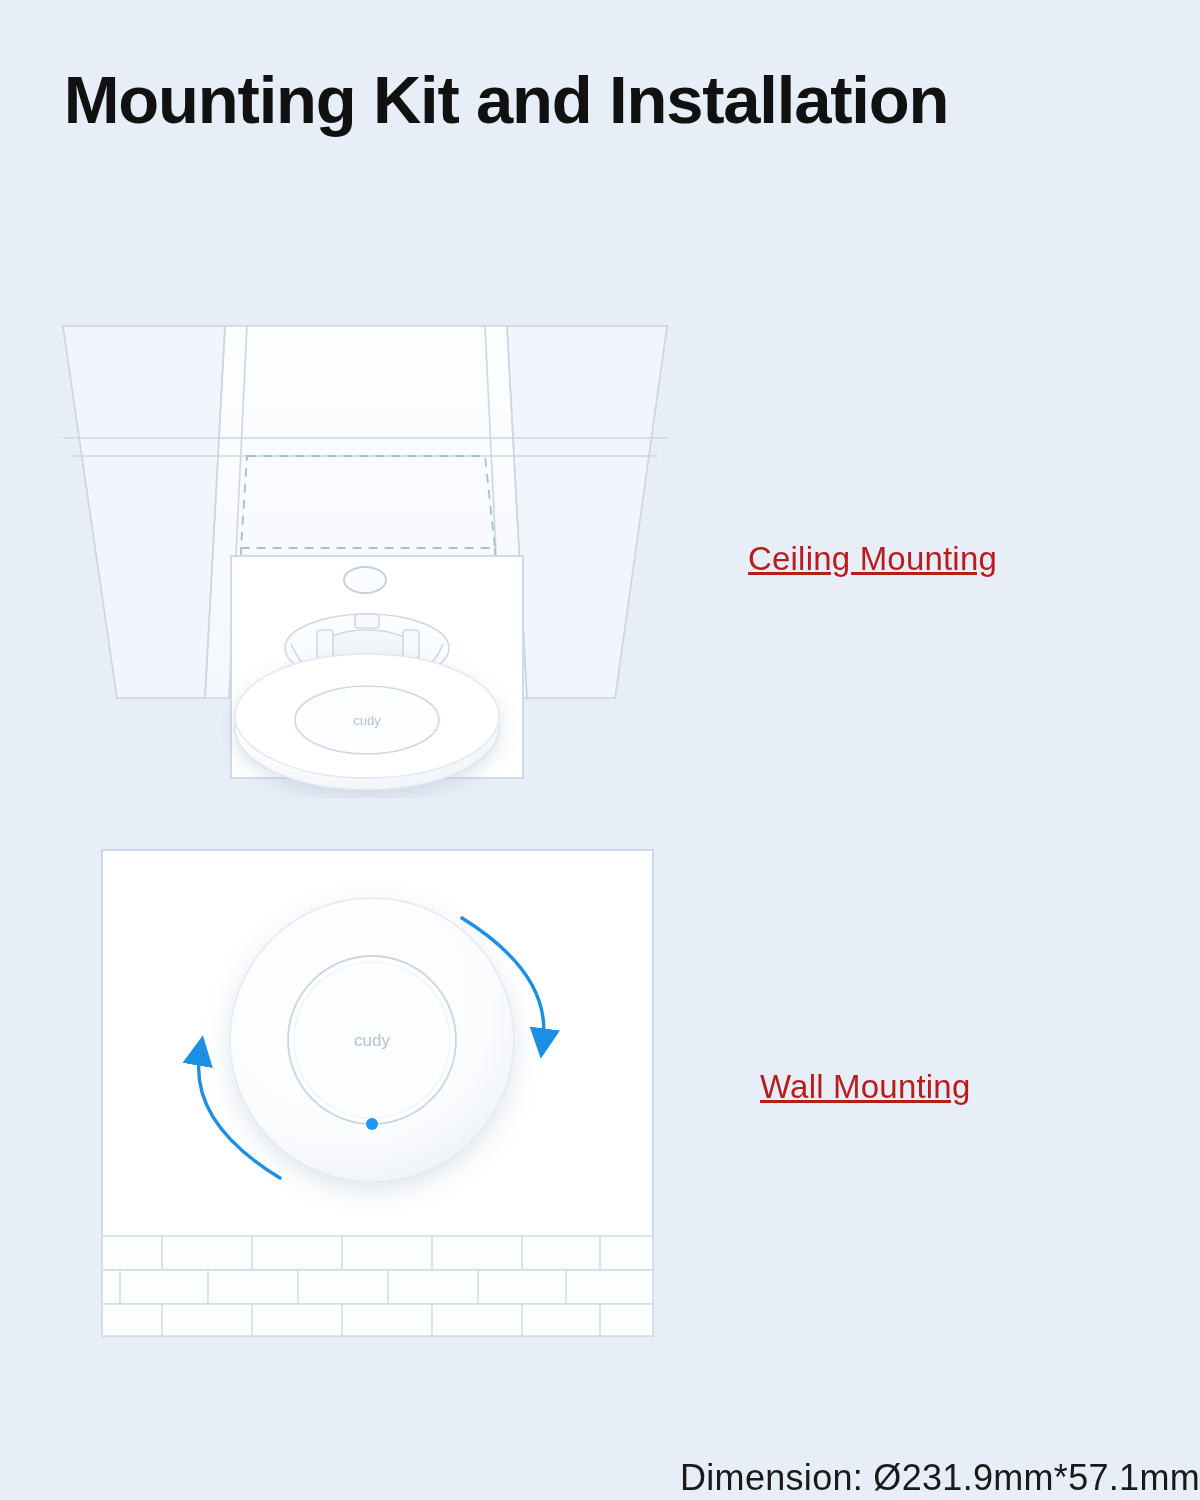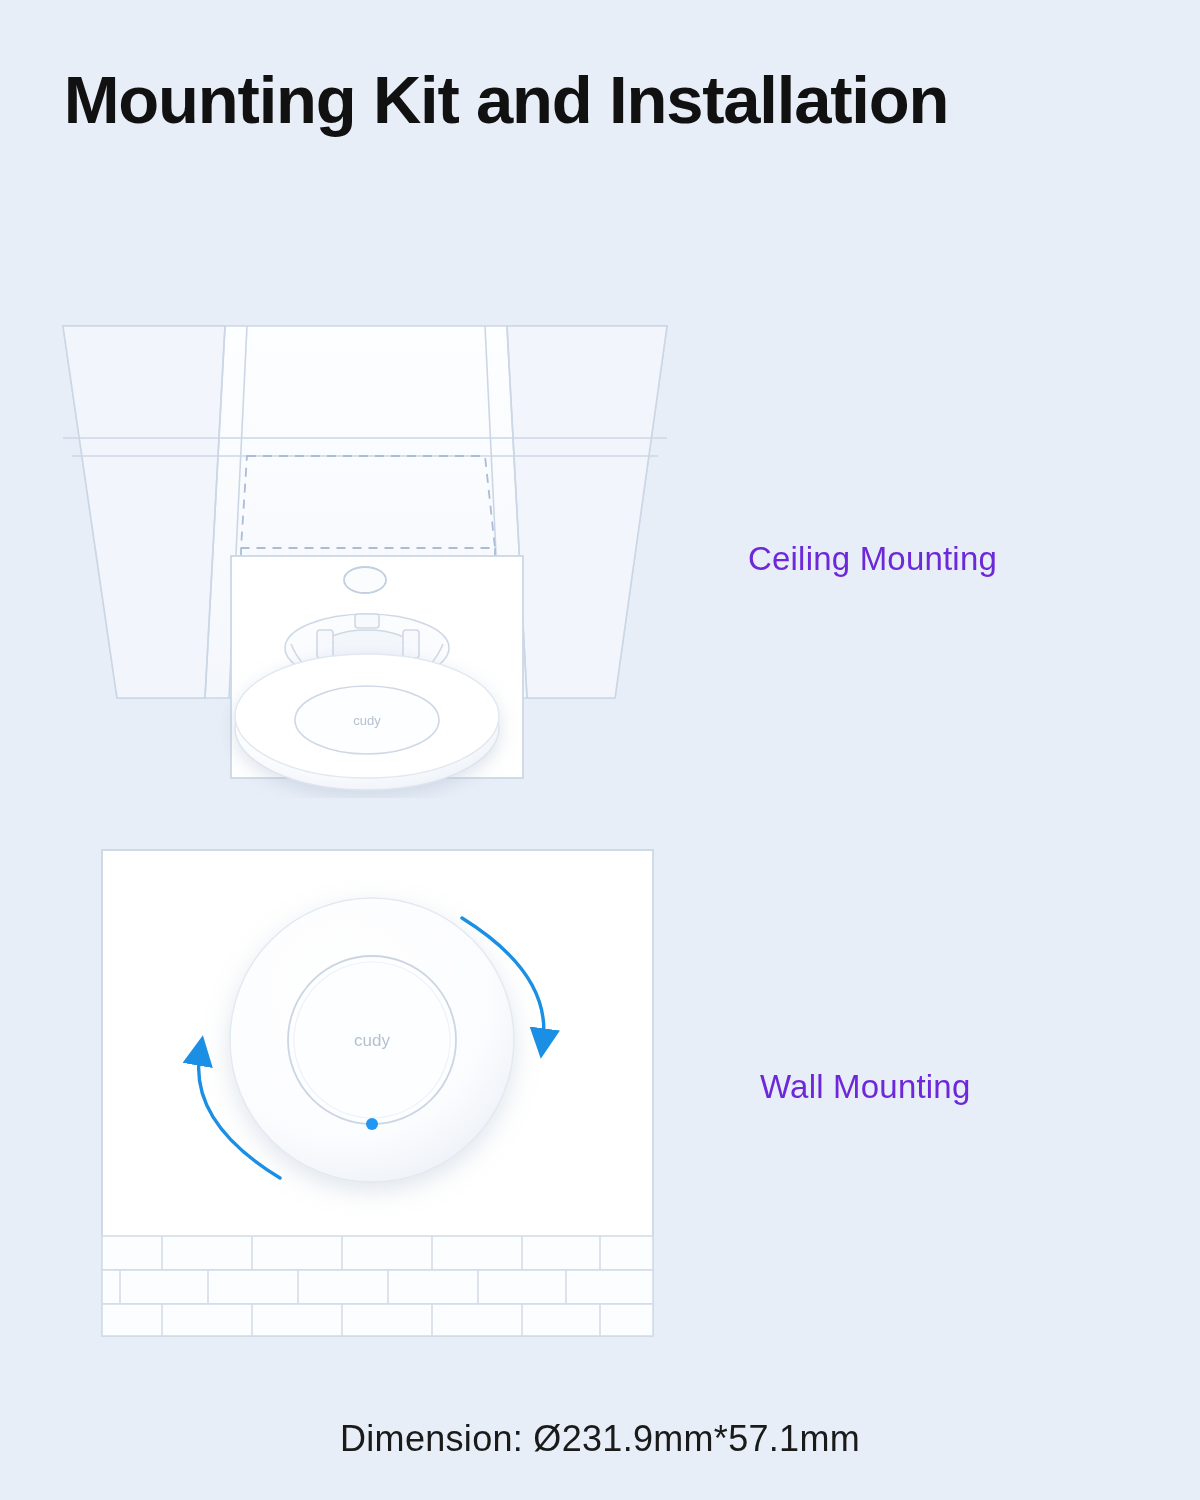--- a/index.html
+++ b/index.html
@@ -44,41 +44,42 @@
     top: 848px;
     width: 555px;
     height: 490px;
   }
 
   
   .label {
     position: absolute;
     font-size: 33px;
     font-weight: normal;
-    color: #6d28d9;
+    color: #b91c1c;
     letter-spacing: 0.2px;
     white-space: nowrap;
+    text-decoration: underline;
   }
   .label-ceiling {
     left: 748px;
     top: 540px;
   }
   .label-wall {
     left: 748px;
     top: 1068px;
     margin-left: 12px;
   }
 
   
   .dimension {
     position: absolute;
     left: 0;
-    top: 1418px;
+    top: 1457px;
     width: 1200px;
-    text-align: center;
+    text-align: right;
     font-size: 36px;
     color: #1a1a1a;
     letter-spacing: 0.3px;
   }
 </style>
 </head>
 <body>
 
 <div class="heading">
   <div>Mounting Kit and Installation</div>

